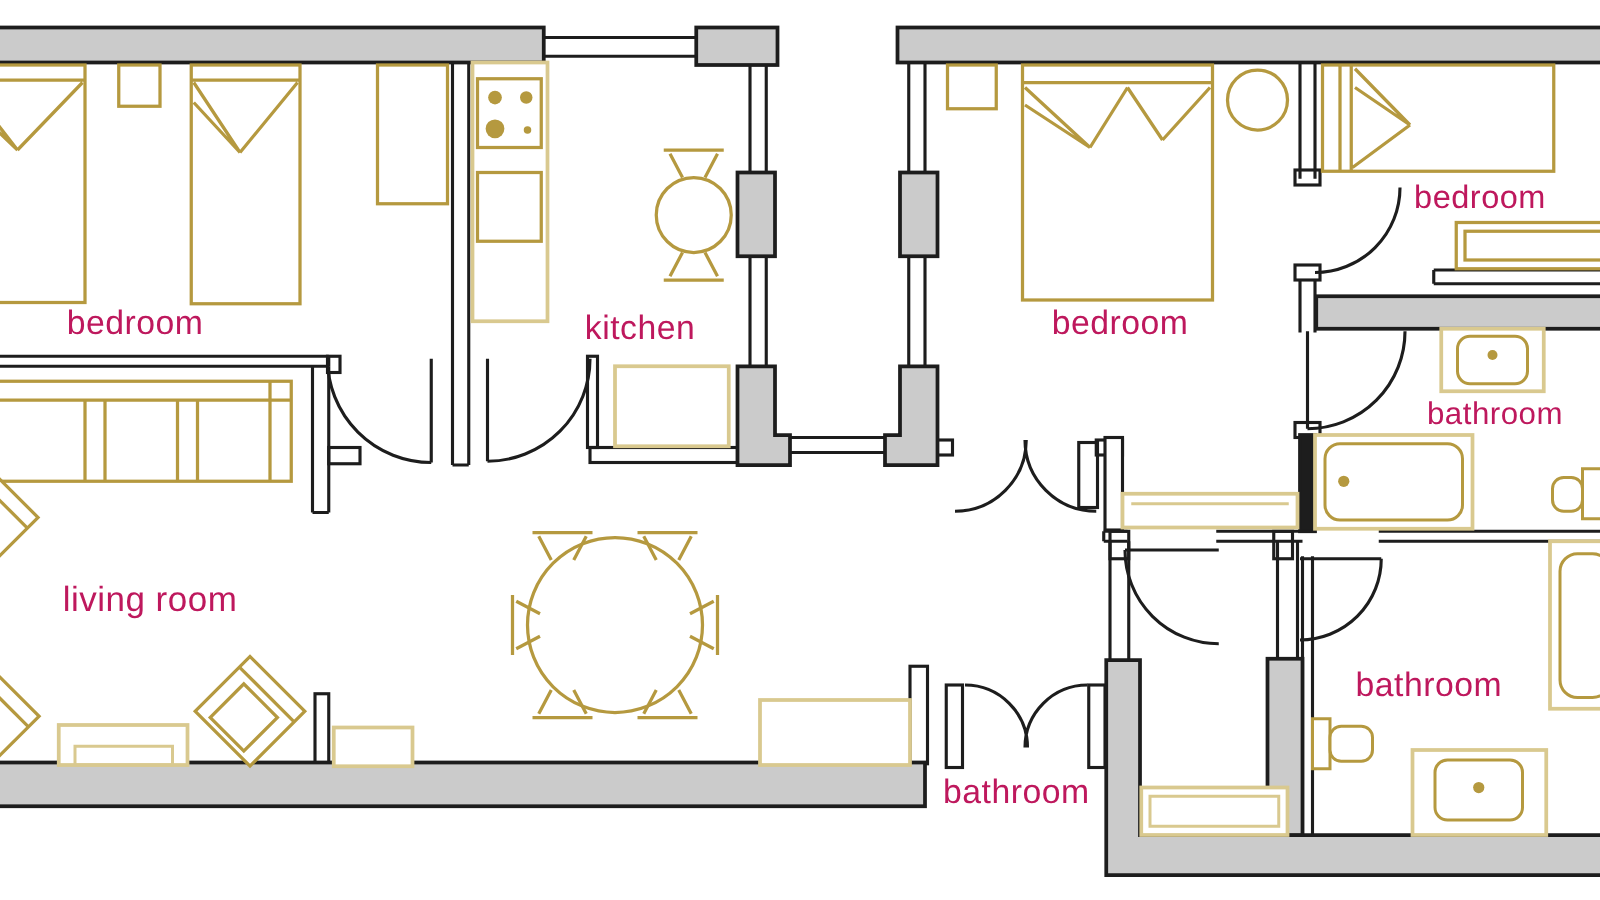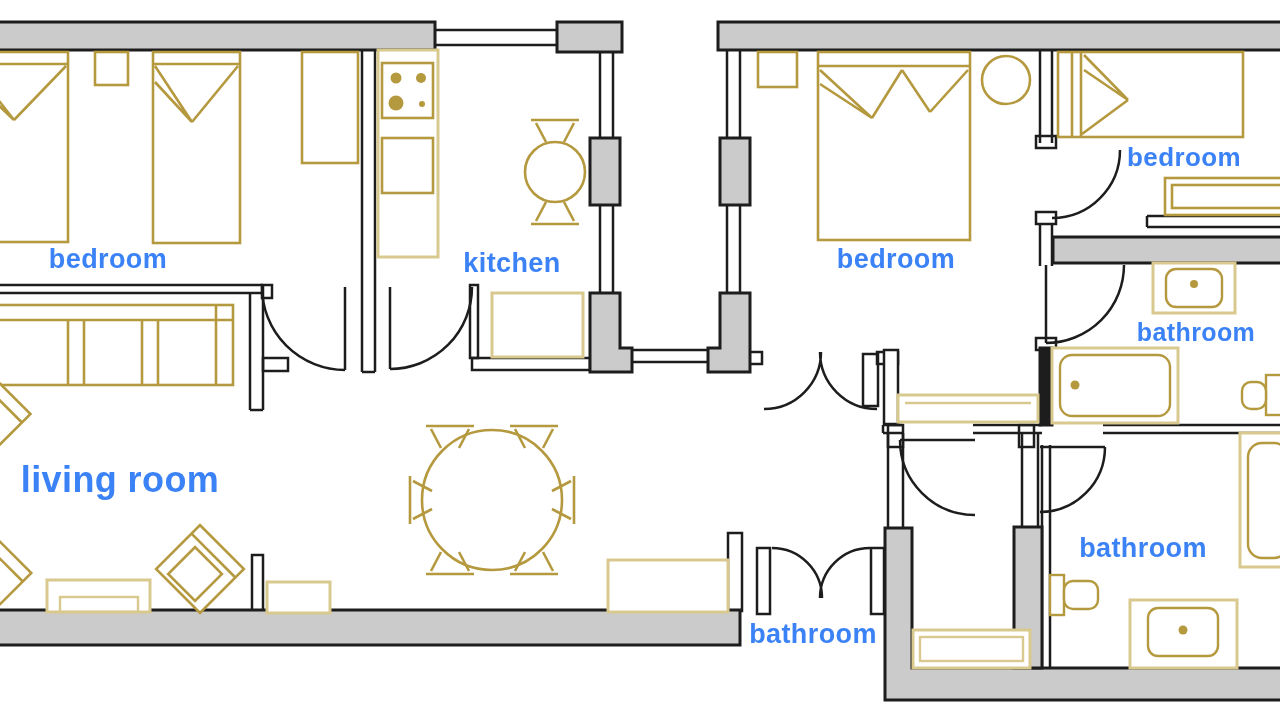--- a/index.html
+++ b/index.html
@@ -1,21 +1,21 @@
 <!DOCTYPE html>
 <html><head>
 <meta charset="utf-8">
 <style>
   html,body{margin:0;padding:0;background:#ffffff;}
   .plan{position:relative;width:1280px;height:720px;background:#ffffff;overflow:hidden;
         font-family:"Liberation Sans",sans-serif;}
   .plan svg{position:absolute;left:0;top:0;}
-  .lbl{position:absolute;transform:translate(-50%,-50%);font-weight:700;color:#3b82f6;
+  .lbl{position:absolute;transform:translate(-50%,-50%);font-weight:400;color:#be185d;
        letter-spacing:.4px;white-space:nowrap;line-height:1;}
-  .f27{font-size:27px;} .f28{font-size:36px;} .f26{font-size:26px;} .f25{font-size:25px;}
+  .f27{font-size:27px;} .f28{font-size:28px;} .f26{font-size:26px;} .f25{font-size:25px;}
 </style>
 </head>
 <body>
 
 <div class="plan">
 <svg width="1280" height="720" viewBox="0 0 1280 720">
 
   <g stroke="#1d1d1d" stroke-width="2.5" fill="none">
 
     <path d="M433,30 H557 M433,45 H557"></path>

